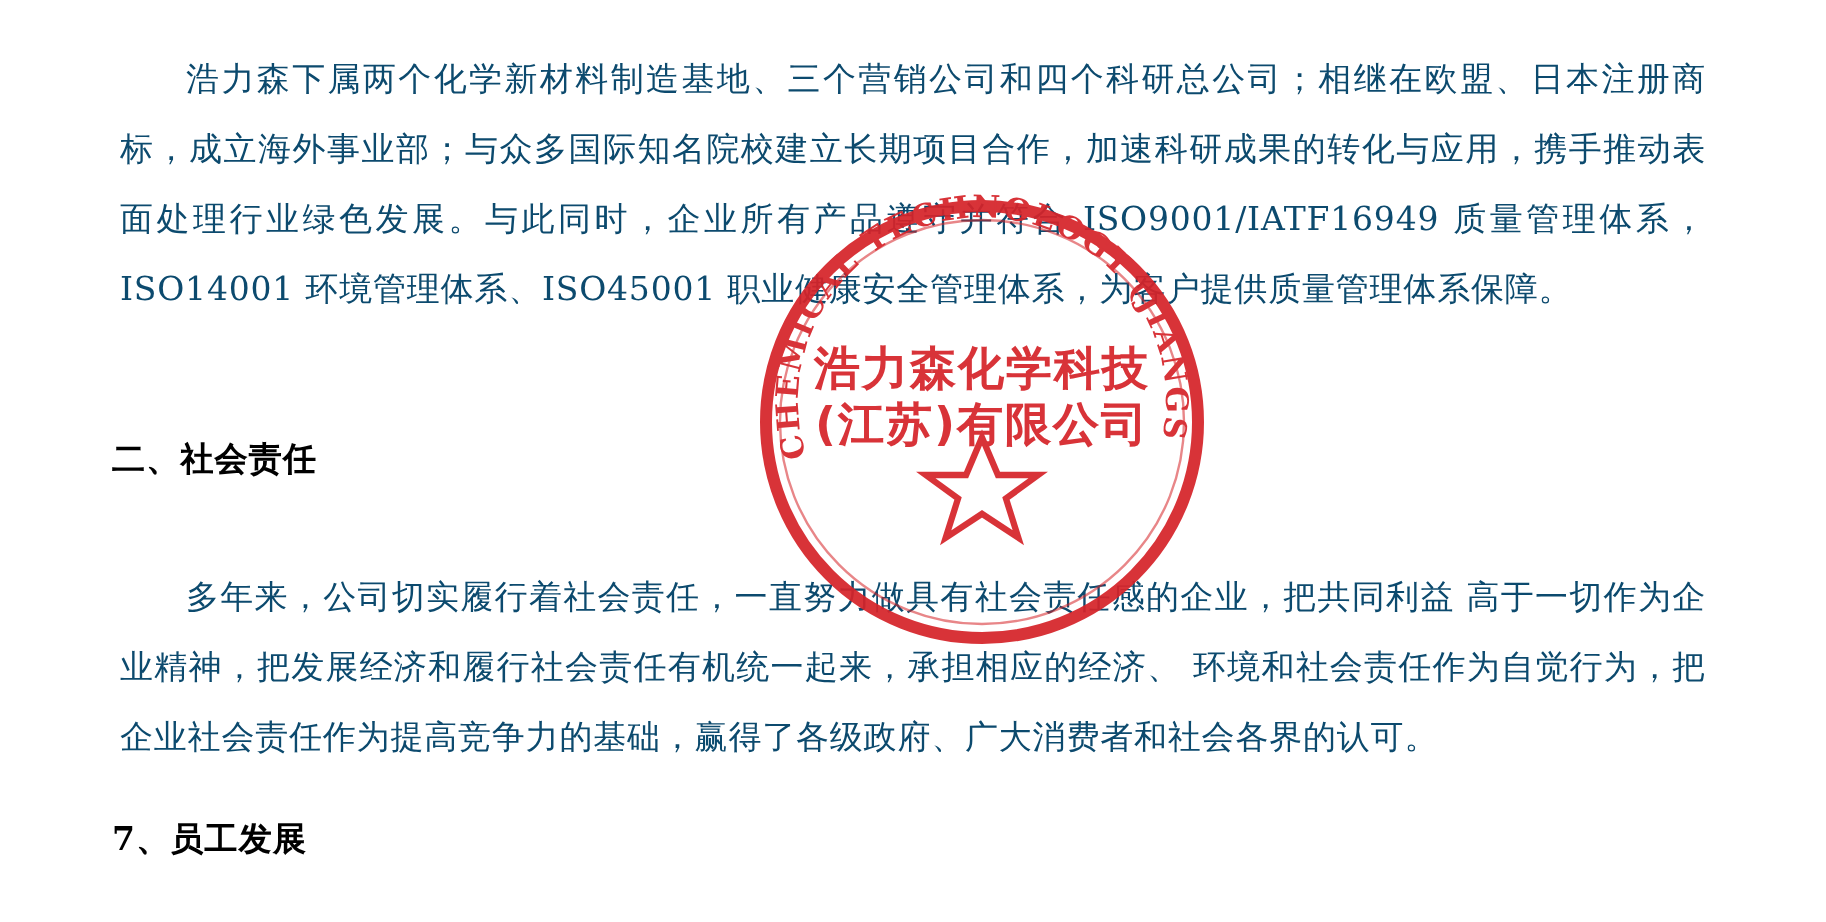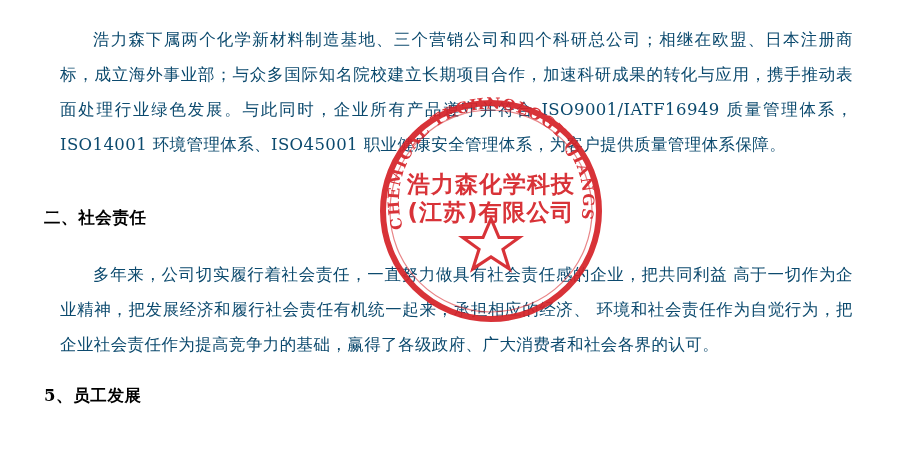--- a/index.html
+++ b/index.html
@@ -32,21 +32,21 @@
     text-indent: 0;
   }
   .para.indent {
     text-indent: 2em;
   }
   .heading {
     font-size: 16.5px;
     line-height: 35px;
     font-weight: bold;
     color: #000000;
-    margin: 0;
+    margin: 12px;
     letter-spacing: 0.6px;
   }
   .spacer-lg { height: 22px; }
   .spacer-sm { height: 6px; }
 
   
   #seal {
     position: absolute;
     left: 376px;
     top: 96px;
@@ -79,21 +79,21 @@
   <p class="para indent">浩力森下属两个化学新材料制造基地、三个营销公司和四个科研总公司；相继在欧盟、日本注册商标，成立海外事业部；与众多国际知名院校建立长期项目合作，加速科研成果的转化与应用，携手推动表面处理行业绿色发展。与此同时，企业所有产品遵守并符合 ISO9001/IATF16949 质量管理体系，ISO14001 环境管理体系、ISO45001 职业健康安全管理体系，为客户提供质量管理体系保障。</p>
 
   <div class="spacer-lg"></div>
 
   <h2 class="heading">二、社会责任</h2>
 
   <div class="spacer-sm"></div>
 
   <p class="para indent">多年来，公司切实履行着社会责任，一直努力做具有社会责任感的企业，把共同利益  高于一切作为企业精神，把发展经济和履行社会责任有机统一起来，承担相应的经济、 环境和社会责任作为自觉行为，把企业社会责任作为提高竞争力的基础，赢得了各级政府、广大消费者和社会各界的认可。</p>
 
-  <h2 class="heading">5、员工发展</h2>
+  <h2 class="heading">7、员工发展</h2>
 
   <div class="spacer-sm"></div>
 
 
   <div id="seal">
     <svg width="230" height="230" viewBox="0 0 230 230" xmlns="http://www.w3.org/2000/svg">
       <defs>
         <path id="sealArc" d="M 115,115 m -93,0 a 93,93 0 1,1 186,0" transform="rotate(0 115 115)"></path>
         <path id="sealArcTop" d="M 26,128 A 92,92 0 1 1 204,128"></path>
       </defs>

